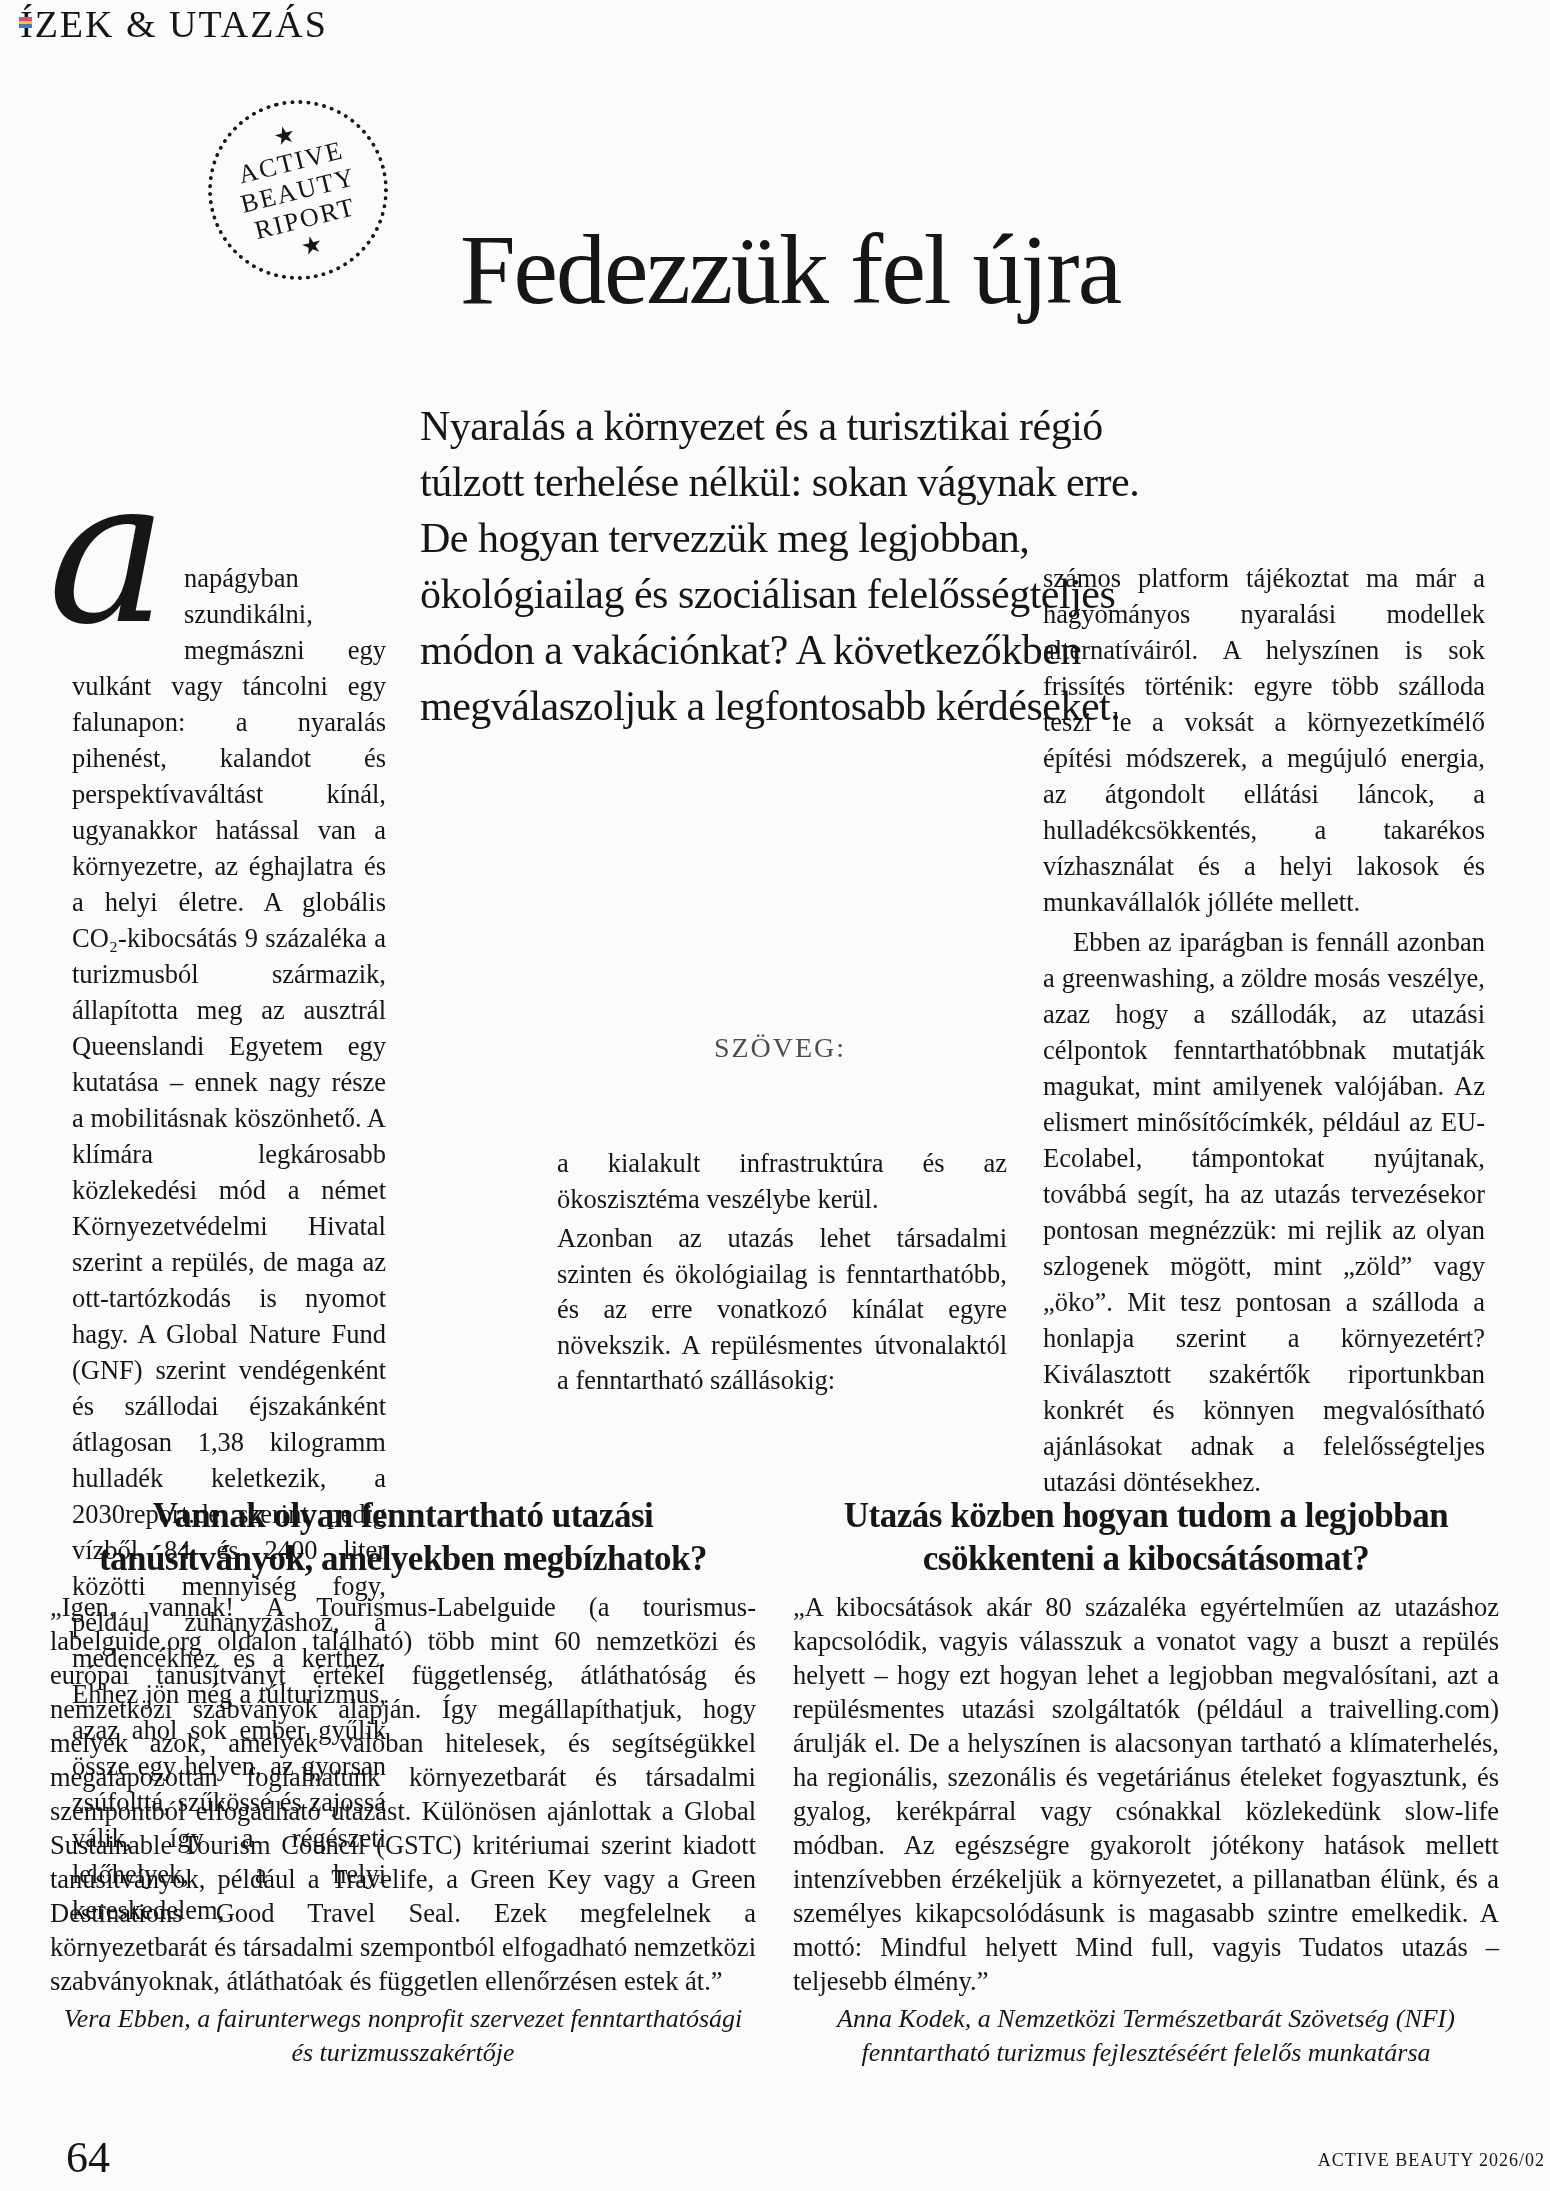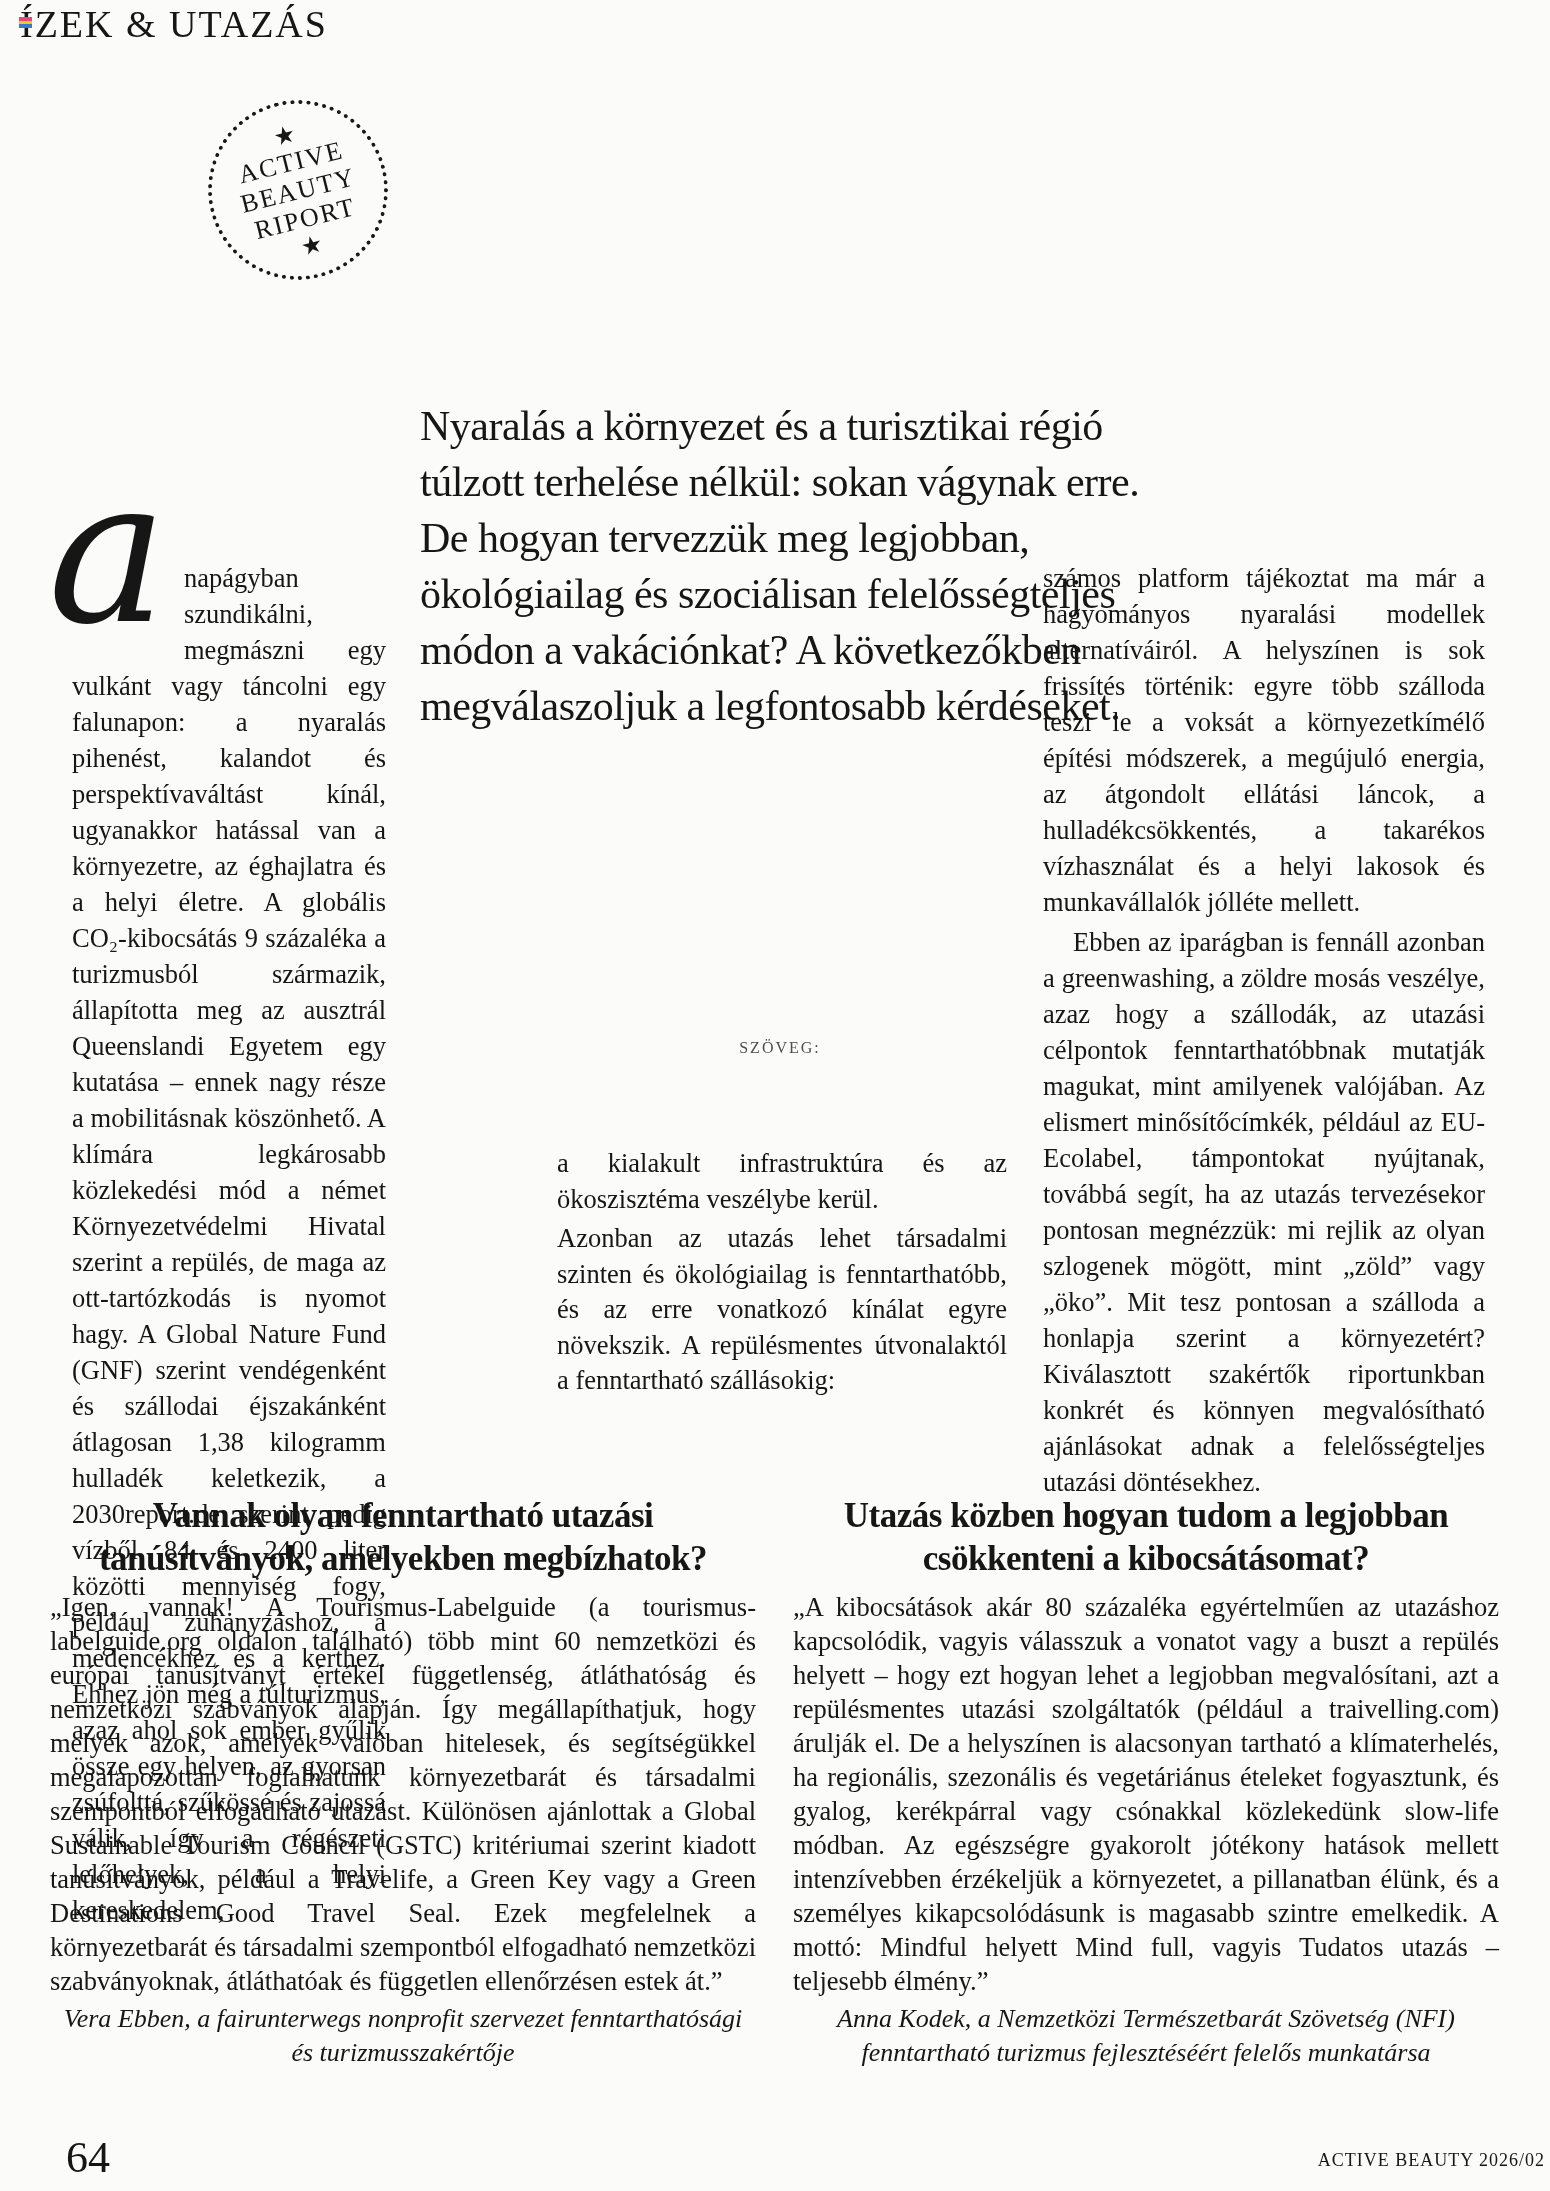--- a/index.html
+++ b/index.html
@@ -49,21 +49,21 @@
     position: absolute; left: 420px; top: 398px; width: 720px;
     text-align: left; font-size: 42px; line-height: 56px;
     letter-spacing: -0.5px;
   }
 
   
   .byline {
     position: absolute; left: 420px; top: 1032px; width: 720px;
     text-align: center; color: #4e4e4e;
   }
-  .byline-label { font-size: 16px; line-height: 32px; letter-spacing: 2px; }
+  .byline-label { font-size: 28px; line-height: 32px; letter-spacing: 2px; }
   .byline-author { font-size: 26px; line-height: 34px; letter-spacing: 2px; }
 
   
   .body-col {
     position: absolute; text-align: justify;
     font-size: 26.5px; line-height: 36px;
   }
   .body-col p { margin: 4px; }
   .col-left  { left: 68px;  top: 556px; width: 322px; }
   .col-mid   { left: 553px; top: 1142px; width: 458px; line-height: 35.5px; }
@@ -115,21 +115,21 @@
   <div class="badge-circle">
     <div class="badge-star">★</div>
     <div class="badge-line">ACTIVE</div>
     <div class="badge-line">BEAUTY</div>
     <div class="badge-line">RIPORT</div>
     <div class="badge-star">★</div>
   </div>
 </div>
 
 <h1 class="page-title">
-  <br>
+  <span>Fedezzük fel újra</span><br>
 </h1>
 
 <div class="standfirst">Nyaralás a környezet és a turisztikai régió túlzott terhelése nélkül: sokan vágynak erre. De hogyan tervezzük meg legjobban, ökológiailag és szociálisan felelősségteljes módon a vakációnkat? A következőkben megválaszoljuk a legfontosabb kérdéseket.</div>
 
 <div class="byline">
   <div class="byline-label">SZÖVEG:</div>
 </div>
 
 <div class="dropcap-glyph">a</div>
 

